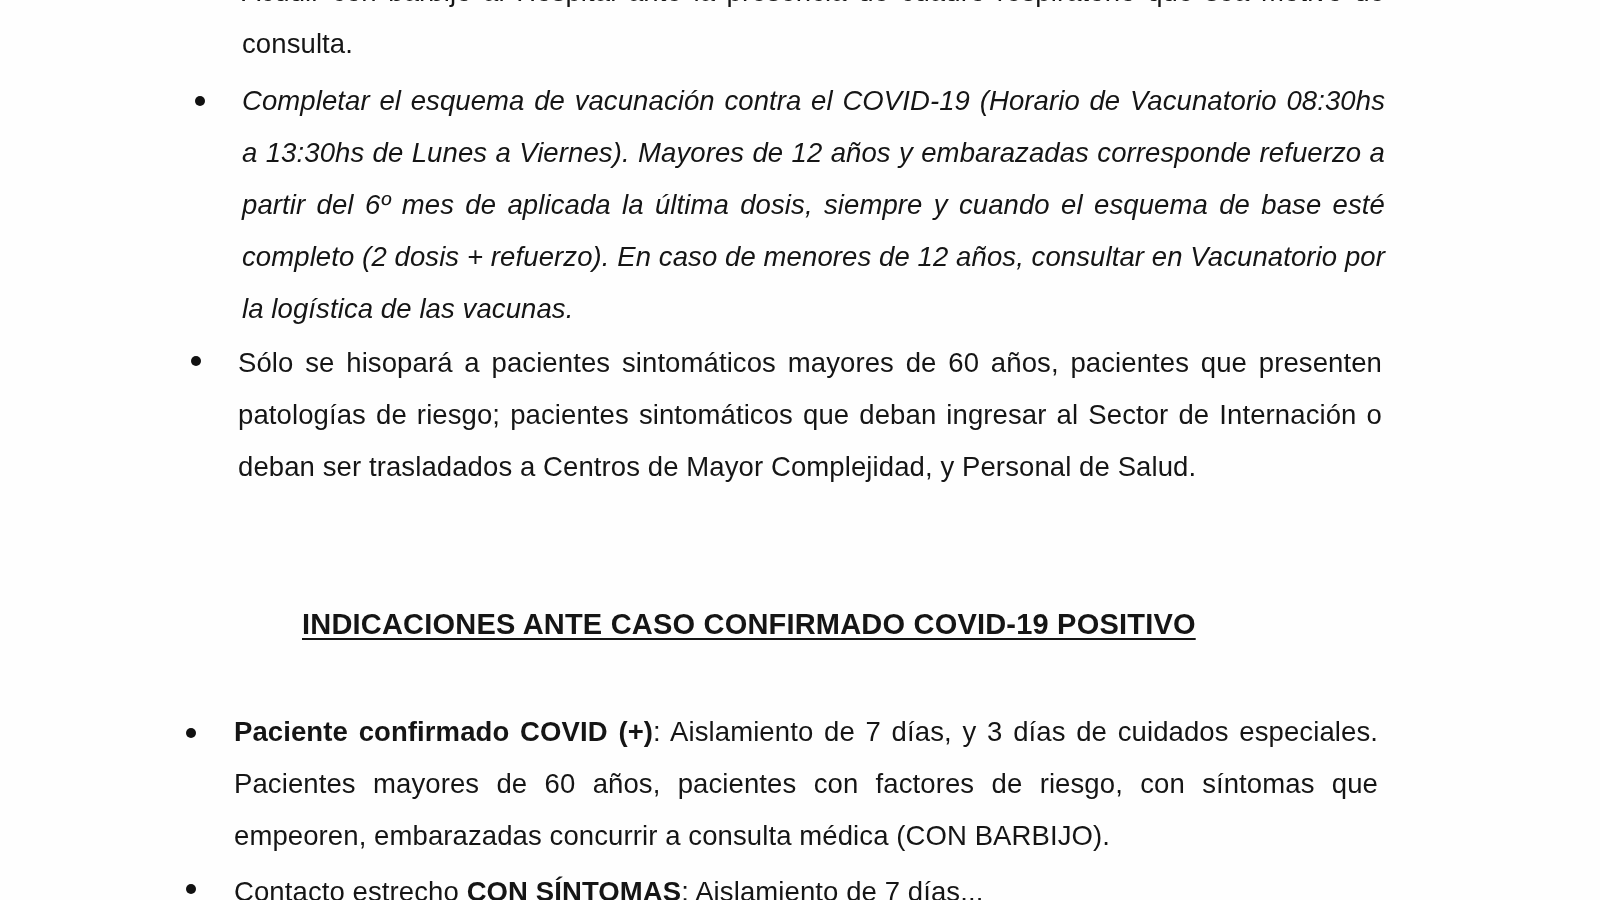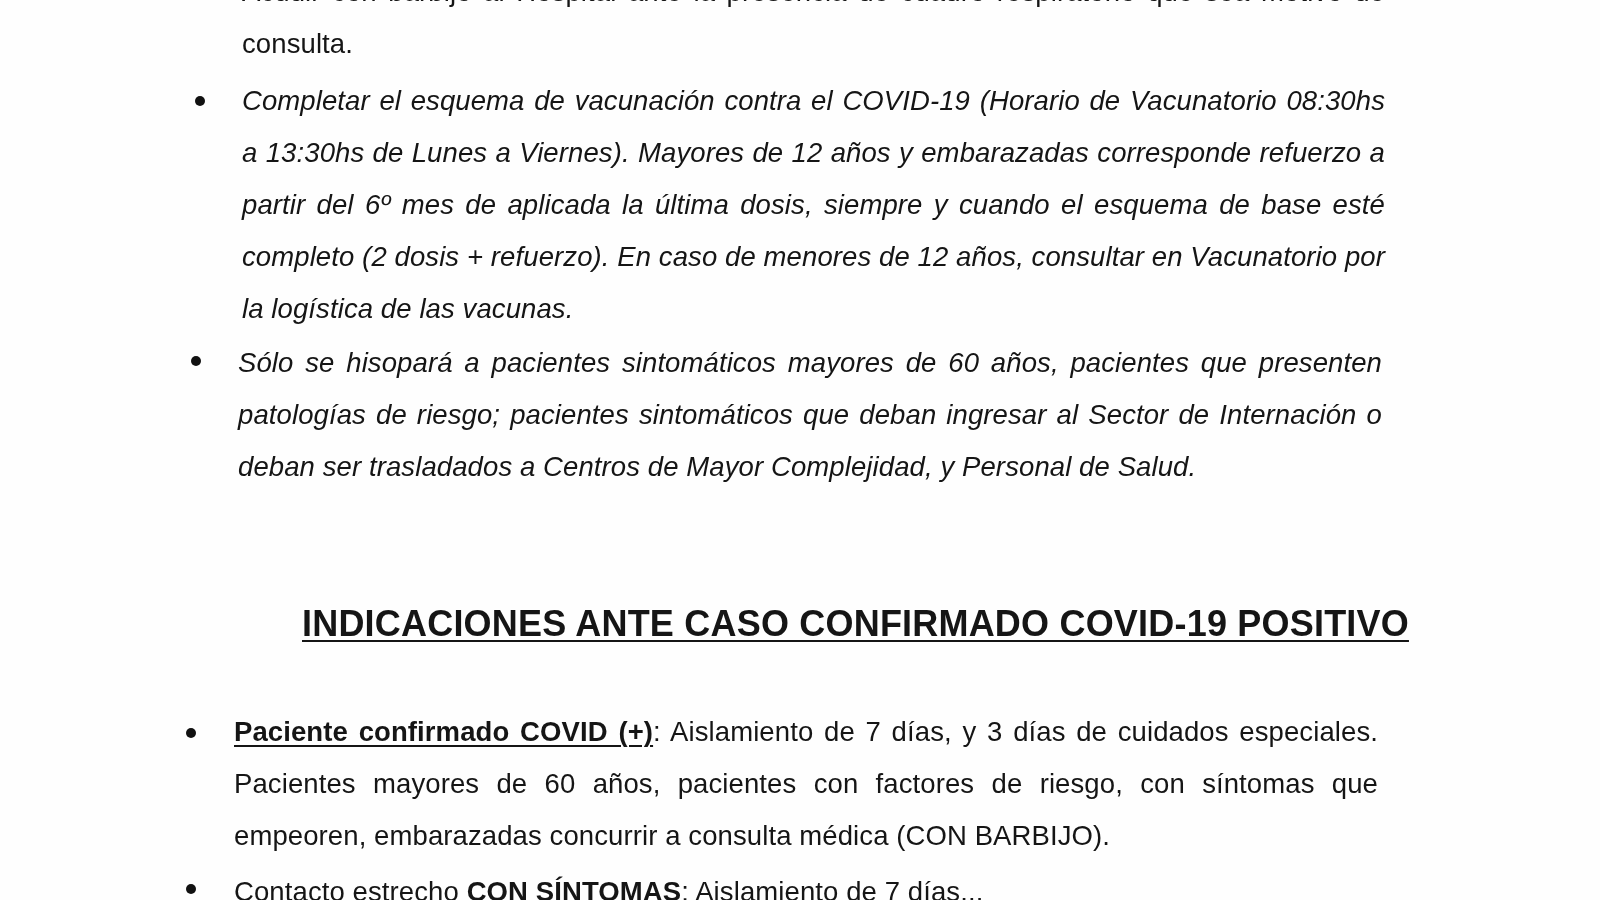--- a/index.html
+++ b/index.html
@@ -37,53 +37,52 @@
       width: 10px;
       height: 10px;
       border-radius: 50%;
       background: #111;
     }
     .heading {
       position: absolute;
       left: 302px;
       top: 604px;
       width: 914px;
-      font-size: 36px;
+      font-size: 29px;
       font-weight: bold;
       line-height: 40px;
       text-decoration: underline;
       text-decoration-thickness: 2px;
       text-underline-offset: 4px;
       white-space: nowrap;
       letter-spacing: 0.2px;
     }
     .lead {
       font-weight: bold;
-      text-decoration: underline;
       text-decoration-thickness: 2px;
       text-underline-offset: 4px;
     }
     .strong { font-weight: bold; }
   </style>
 </head>
 <body>
 
 <div class="page">
 
   <div class="para" style="left:242px; top:-34px; width:1143px;">
     <span>Acudir con barbijo al Hospital ante la presencia de cuadro respiratorio que sea motivo de consulta.</span>
   </div>
 
   <div class="bullet" style="left:195px; top:96px;"></div>
   <div class="para" style="left:242px; top:75px; width:1143px;font-style:italic;">
     <span>Completar el esquema de vacunación contra el COVID-19 (Horario de Vacunatorio 08:30hs a 13:30hs de Lunes a Viernes). Mayores de 12 años y embarazadas corresponde refuerzo a partir del 6º mes de aplicada la última dosis, siempre y cuando el esquema de base esté completo (2 dosis + refuerzo). En caso de menores de 12 años, consultar en Vacunatorio por la logística de las vacunas.</span>
   </div>
 
   <div class="bullet" style="left:191px; top:356px;"></div>
-  <div class="para" style="left:238px; top:337px; width:1144px;font-style:italic;">
+  <div class="para" style="left:238px; top:337px; width:1144px;">
     <span>Sólo se hisopará a pacientes sintomáticos mayores de 60 años, pacientes que presenten patologías de riesgo; pacientes sintomáticos que deban ingresar al Sector de Internación o deban ser trasladados a Centros de Mayor Complejidad, y Personal de Salud.</span>
   </div>
 
   <div class="heading">INDICACIONES ANTE CASO CONFIRMADO COVID-19 POSITIVO</div>
 
   <div class="bullet" style="left:186px; top:728px;"></div>
   <div class="para" style="left:234px; top:706px; width:1144px;">
     <span class="lead">Paciente confirmado COVID (+)</span><span>:</span><span> Aislamiento de 7 días, y 3 días de cuidados especiales. Pacientes mayores de 60 años, pacientes con factores de riesgo, con síntomas que empeoren, embarazadas concurrir a consulta médica (CON BARBIJO).</span>
   </div>
 

